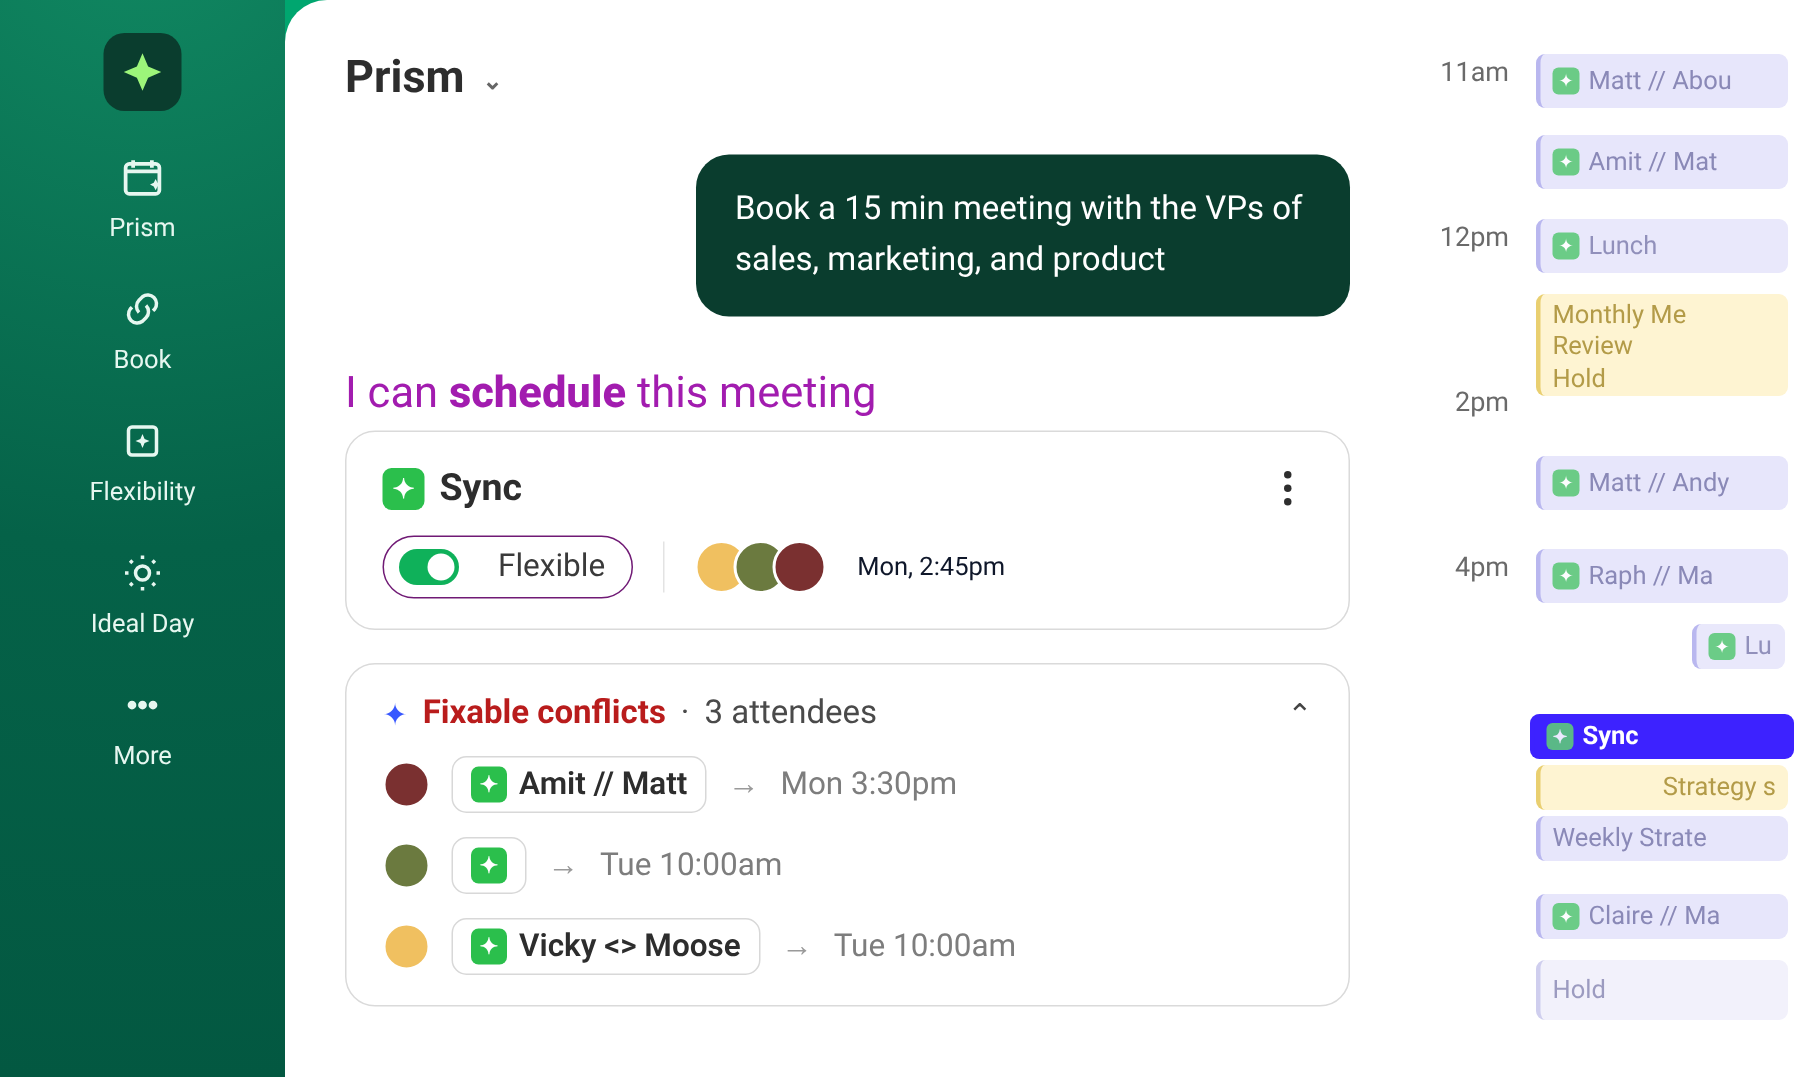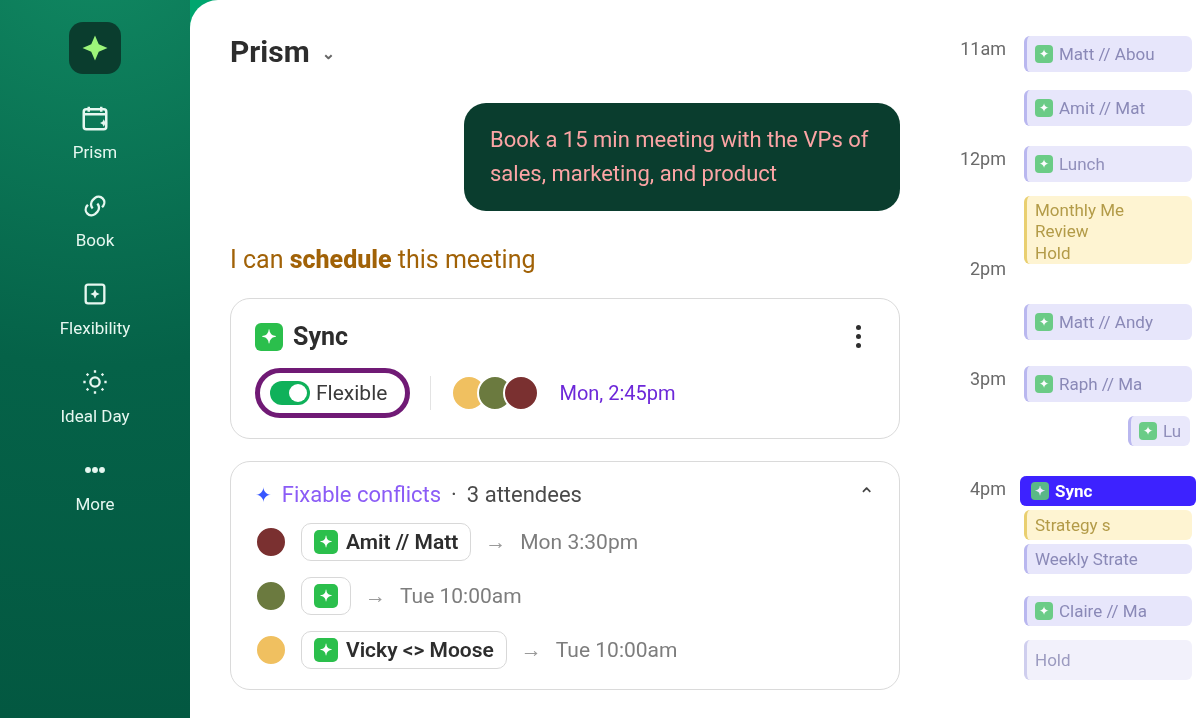--- a/index.html
+++ b/index.html
@@ -48,69 +48,69 @@
   .title-area .chev { font-size:16px; color:#666; margin-top:4px;}
   .start-over {
     border:1px solid #dcdcdc; background:#fff; border-radius:14px;
     padding:12px 22px; font-size:22px; color:#3a3a3a; cursor:pointer;
   }
 
   .user-bubble {
     margin-left:auto;
     width: 436px;
     background:#0a3d2e;
-    color:#fca5a5;
+    color:#ffffff;
     font-size:22px;
     line-height:1.55;
     padding:20px 26px;
     border-radius:22px;
     margin-bottom:34px;
   }
 
-  .assistant-line { font-size:25px; color:#a16207; margin-bottom:24px; }
+  .assistant-line { font-size:29px; color:#a21caf; margin-bottom:8px; }
   .assistant-line b { font-weight:800; }
 
   .card {
     border:1px solid #dadada; border-radius:20px;
     padding:20px 24px; margin-bottom:22px;
     background:#fff;
   }
   .card-head { display:flex; align-items:center; gap:10px; font-size:25px; font-weight:700; color:#2d2d2d; }
   .kebab { margin-left:auto; width:34px; display:flex; flex-direction:column; align-items:center; gap:4px; padding:6px; cursor:pointer;}
   .kebab span{ width:5px; height:5px; background:#2e2e2e; border-radius:50%; }
   .green-badge { width:28px; height:28px; background:#2bbf4c; border-radius:6px; display:inline-flex; align-items:center; justify-content:center; color:#fff; font-size:18px;}
   .green-badge.sm { width:24px; height:24px; font-size:15px; border-radius:5px;}
 
   .sync-row { display:flex; align-items:center; gap:20px; margin-top:14px; }
   .flex-pill {
-    border:5px solid #701a75; border-radius:999px;
-    display:flex; align-items:center; gap:6px;
+    border:1px solid #701a75; border-radius:999px;
+    display:flex; align-items:center; gap:26px;
     padding:8px 18px 8px 10px; font-size:21px; color:#3a3a3a;
     cursor:pointer;
   }
   .toggle {
     width:40px; height:24px; background:#0fb15a; border-radius:999px;
     position:relative;
   }
   .toggle::after{
     content:""; position:absolute; right:3px; top:3px;
     width:18px; height:18px; background:#fff; border-radius:50%;
   }
   .vline { width:1px; height:34px; background:#e3e3e3; }
   .avatars { display:flex; }
   .av { width:36px; height:36px; border-radius:50%; border:2px solid #fff; margin-left:-10px; background:#888; display:inline-block;}
   .av:first-child{ margin-left:0;}
   .av.a1{ background:#f0c060;}
   .av.a2{ background:#6b7a3f;}
   .av.a3{ background:#7a3030;}
-  .time-text { font-size:20px; color:#6d28d9; }
+  .time-text { font-size:17px; color:#0f172a; }
 
   .conf-head { display:flex; align-items:center; gap:10px; font-size:22px; }
   .conf-head .spark { color:#3757ff; font-size:20px;}
-  .conf-link { color:#8b5cf6; font-weight:400;}
+  .conf-link { color:#b91c1c; font-weight:700;}
   .conf-sub { color:#4a4a4a; }
   .conf-head .caret { margin-left:auto; font-size:20px; color:#444; cursor:pointer;}
   .conf-row { display:flex; align-items:center; gap:14px; margin-top:16px; font-size:21px;}
   .conf-row .av { width:32px; height:32px; margin-left:0;}
   .pill {
     border:1px solid #d8d8d8; border-radius:10px;
     padding:6px 12px; display:inline-flex; align-items:center; gap:8px;
     font-weight:600; color:#2d2d2d;
   }
   .arrow { color:#9a9a9a; }
@@ -289,23 +289,20 @@
       <div class="hour-row">
         <div class="hour-label">11am</div>
       </div>
       <div class="hour-row">
         <div class="hour-label">12pm</div>
       </div>
       <div class="hour-row">
         <div class="hour-label">2pm</div>
       </div>
       <div class="hour-row">
-        <div class="hour-label">3pm</div>
-      </div>
-      <div class="hour-row">
         <div class="hour-label">4pm</div>
       </div>
     </div>
   <div class="events" id="cal-events">
       <div class="evt lav" style="top: 0px; left: 0px; width: 168px; height: 36px;">
         <span class="gb">✦</span>
         <span>Matt // Abou</span>
       </div>
       <div class="evt lav" style="top: 54px; left: 0px; width: 168px; height: 36px;">
         <span class="gb">✦</span>
@@ -329,21 +326,21 @@
         <span>Raph // Ma</span>
       </div>
       <div class="evt lav2" style="top: 380px; left: 104px; width: 62px; height: 30px;">
         <span class="gb">✦</span>
         <span>Lu</span>
       </div>
       <div class="evt sync-evt" style="top: 440px; left: -4px; width: 176px; height: 30px;">
         <span class="gb">✦</span>
         <span>Sync</span>
       </div>
-      <div class="evt yel" style="top: 474px; left: 0px; width: 168px; height: 30px;">
+      <div class="evt yel" style="top: 474px; left: 0px; width: 168px; height: 30px; justify-content: flex-end;">
         <span>Strategy s</span>
       </div>
       <div class="evt lav" style="top: 508px; left: 0px; width: 168px; height: 30px; text-align: center;">
         <span>Weekly Strate</span>
       </div>
       <div class="evt lav" style="top: 560px; left: 0px; width: 168px; height: 30px;">
         <span class="gb">✦</span>
         <span>Claire // Ma</span>
       </div>
       <div class="evt hold" style="top: 604px; left: 0px; width: 168px; height: 40px;">

